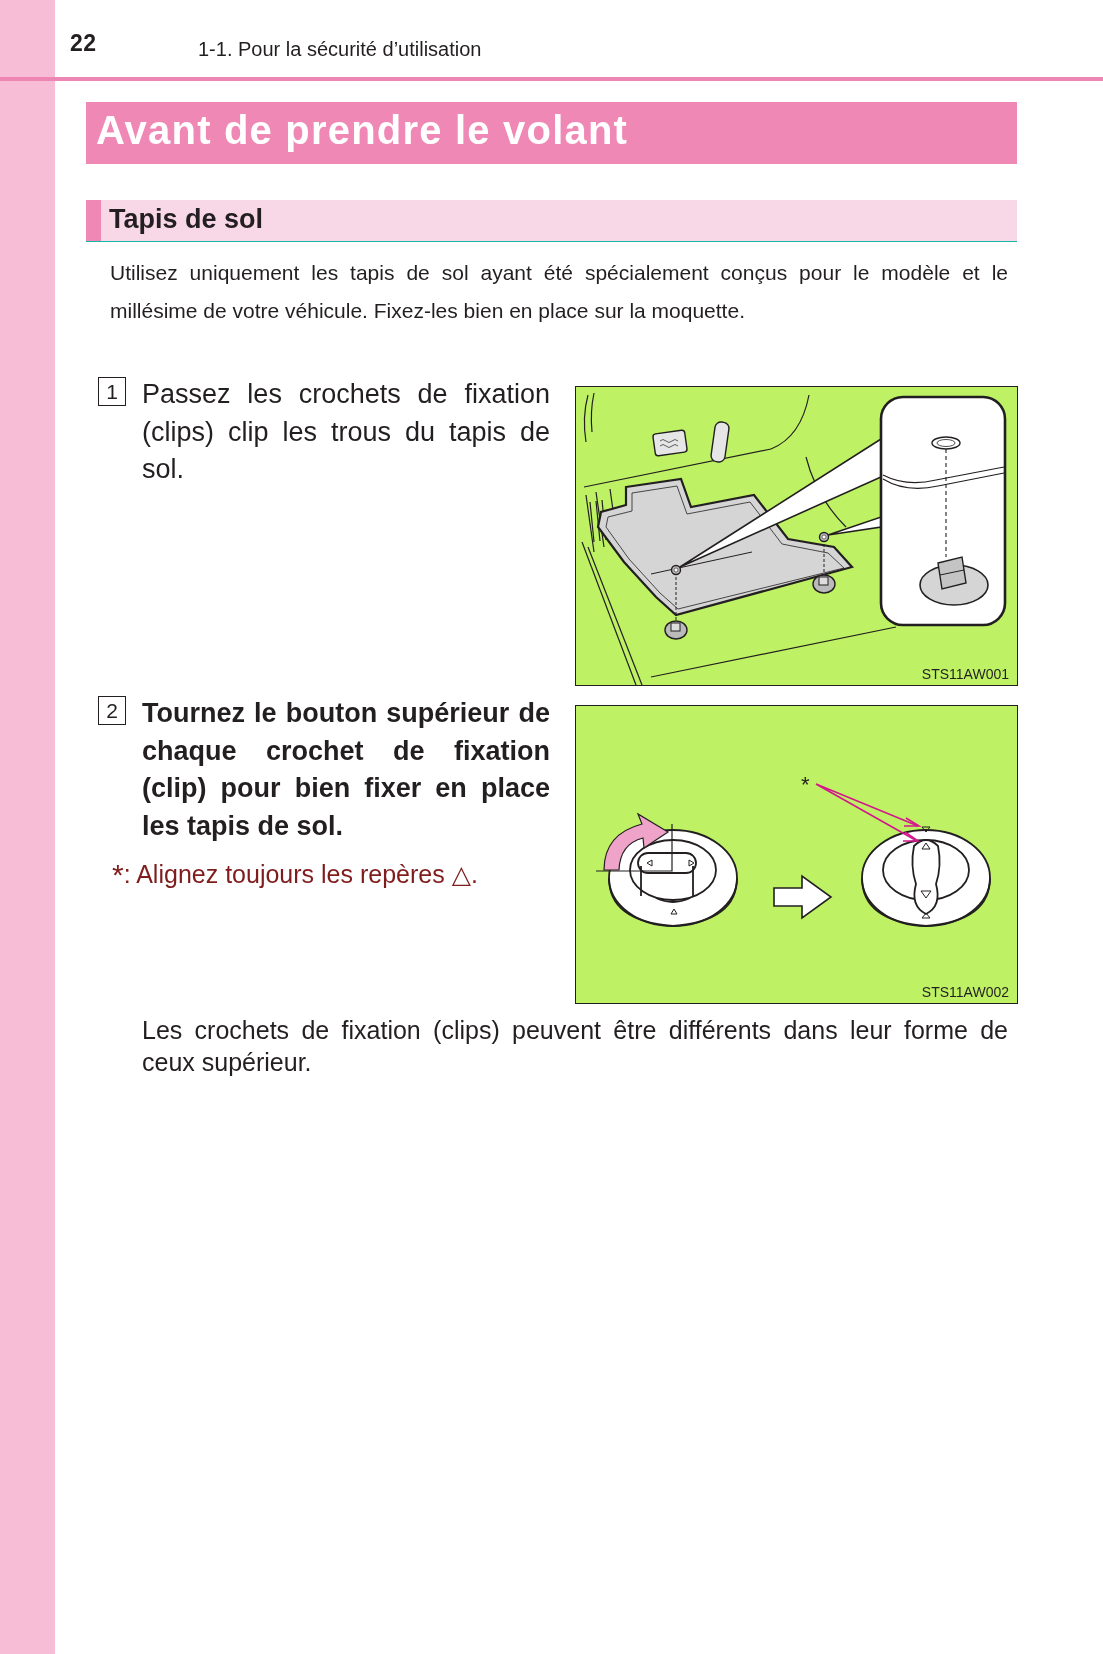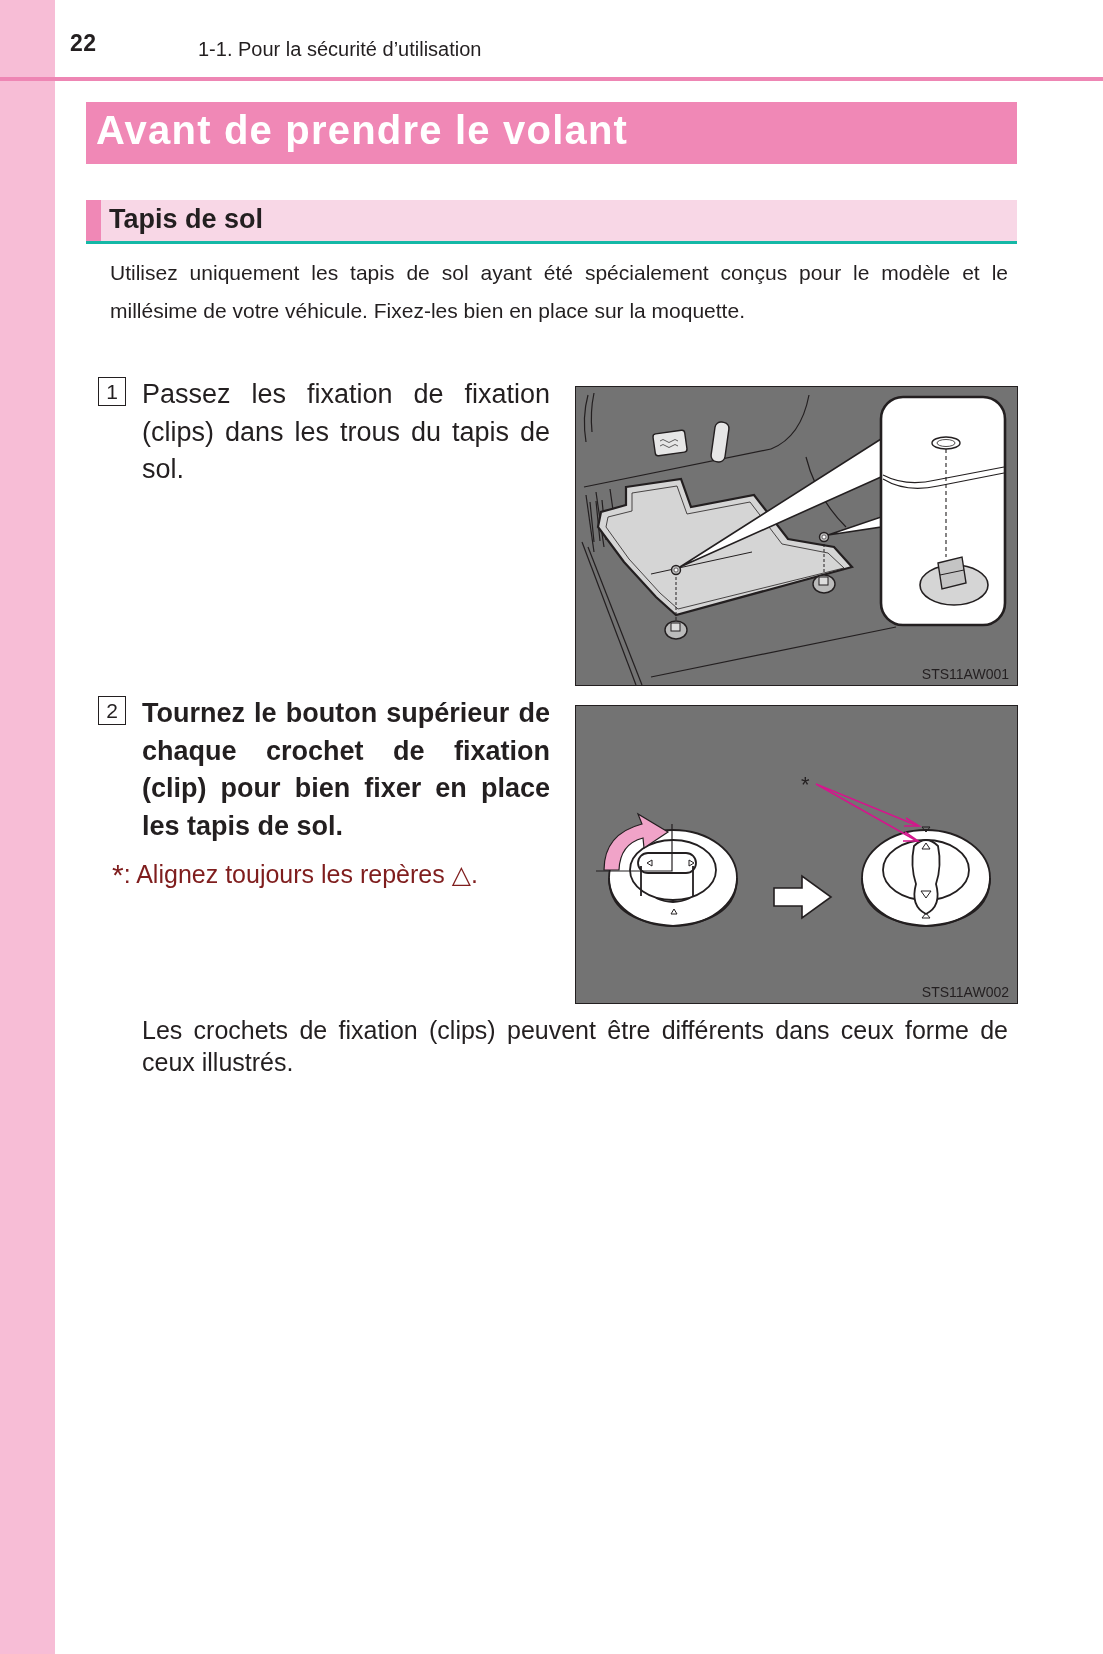--- a/index.html
+++ b/index.html
@@ -7,29 +7,29 @@
       width: 1103px; height: 1654px; position: relative; overflow: hidden;
       background: #ffffff; color: #231f20;
       font-family: "Liberation Sans", "DejaVu Sans", sans-serif;
     }
     .side-band { position: absolute; left: 0; top: 0; width: 55px; height: 1654px; background: #f7bdd6; }
     .page-num { position: absolute; left: 70px; top: 30px; font-size: 23px; font-weight: bold; color: #231f20; letter-spacing: 0.5px; }
     .section-ref { position: absolute; left: 198px; top: 38px; font-size: 20px; color: #231f20; }
     .header-rule { position: absolute; left: 0; top: 77px; width: 1103px; height: 4px; background: #ee86b4; }
     .title-bar { position: absolute; left: 86px; top: 102px; width: 931px; height: 62px; background: #f088b6; }
     .title-bar span { position: absolute; left: 10px; top: 6px; font-size: 40px; font-weight: bold; color: #ffffff; letter-spacing: 1.2px; }
-    .sub-bar { position: absolute; left: 86px; top: 200px; width: 931px; height: 41px; background: #f8d7e6; border-bottom: 3px solid #14b8a6; }
+    .sub-bar { position: absolute; left: 86px; top: 200px; width: 931px; height: 41px; background: #f8d7e6; border-bottom: 1px solid #14b8a6; }
     .sub-bar .accent { position: absolute; left: 0; top: 0; width: 15px; height: 41px; background: #f088b6; }
     .sub-bar span { position: absolute; left: 23px; top: 4px; font-size: 27px; font-weight: bold; color: #231f20; }
     .intro { position: absolute; left: 110px; top: 254px; width: 898px; font-size: 21px; line-height: 37.5px; text-align: justify; text-align-last: left; color: #231f20; }
     .step-box { position: absolute; width: 26px; height: 27px; border: 1.5px solid #231f20; font-size: 21px; text-align: center; line-height: 27px; color: #231f20; background: #fff; }
     .step-text { position: absolute; left: 142px; width: 408px; font-size: 27px; line-height: 37.5px; text-align: justify; text-align-last: left; color: #231f20; }
     .note { position: absolute; left: 112px; top: 856px; font-size: 25px; color: #7f1d1d; white-space: nowrap; }
     .note .star { font-size: 30px; position: relative; top: 2px; }
-    .figure { position: absolute; left: 575px; width: 441px; border: 1.5px solid #231f20; background: #737373; }
+    .figure { position: absolute; left: 575px; width: 441px; border: 1.5px solid #231f20; background: #bef264; }
     .figure svg { position: absolute; left: 0; top: 0; }
     .fig-code { position: absolute; right: 8px; bottom: 3px; font-size: 14px; color: #231f20; }
     .footer-note { position: absolute; left: 142px; top: 1014px; width: 866px; font-size: 25px; line-height: 32px; text-align: justify; text-align-last: left; color: #231f20; }
   </style>
 </head>
 <body>
 
 <div class="side-band"></div>
 
 <div class="page-num">22</div>
@@ -41,21 +41,21 @@
 </div>
 
 <div class="sub-bar">
   <div class="accent"></div>
   <span>Tapis de sol</span>
 </div>
 
 <div class="intro">Utilisez uniquement les tapis de sol ayant été spécialement conçus pour le modèle et le millésime de votre véhicule. Fixez-les bien en place sur la moquette.</div>
 
 <div class="step-box" style="left:98px; top:377px;">1</div>
-<div class="step-text" style="top:376px;">Passez les fixation de fixation (clips) dans les trous du tapis de sol.</div>
+<div class="step-text" style="top:376px;">Passez les crochets de fixation (clips) clip les trous du tapis de sol.</div>
 
 <div class="figure" style="top:386px; height:298px;">
   <svg width="441" height="298" viewBox="0 0 441 298">
     <g fill="none" stroke="#231f20" stroke-width="1.2">
 
       <path d="M12 8 Q6 30 10 55"></path>
       <path d="M18 6 Q14 25 16 45"></path>
       <path d="M233 8 Q225 50 195 62"></path>
       <path d="M8 100 L195 62"></path>
 
@@ -136,13 +136,13 @@
     </g>
     <path d="M346 121 l4 5 l4 -5 z M346 143 l4 -6 l4 6 z M345 185 l5 7 l5 -7 z M346 212 l4 -5 l4 5 z" fill="none" stroke="#231f20" stroke-width="1"></path>
 
     <text x="225" y="86" font-family="Liberation Sans, sans-serif" font-size="22" fill="#231f20">*</text>
     <path d="M240 78 L342 120 M240 78 L341 135" stroke="#d4168c" stroke-width="1.6" fill="none"></path>
     <path d="M330 112 L343 120 L328 120 M329 126 L342 135 L327 135" stroke="#d4168c" stroke-width="1.6" fill="none"></path>
   </svg>
   <span class="fig-code">STS11AW002</span>
 </div>
 
-<div class="footer-note">Les crochets de fixation (clips) peuvent être différents dans ceux forme de ceux illustrés.</div>
+<div class="footer-note">Les crochets de fixation (clips) peuvent être différents dans leur forme de ceux supérieur.</div>
 
 </body></html>

